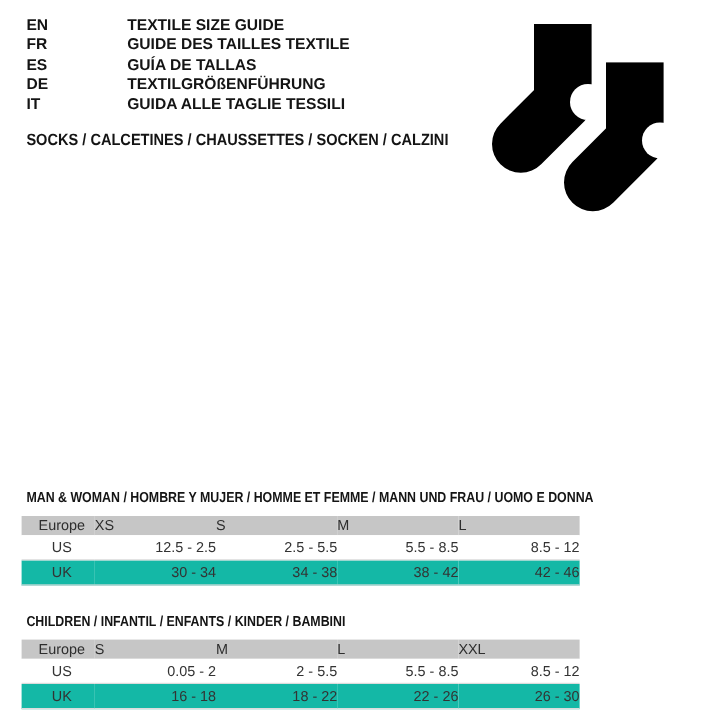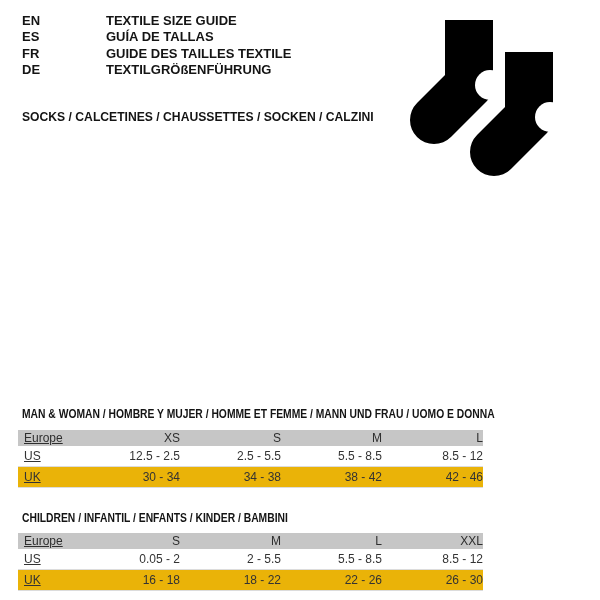--- a/index.html
+++ b/index.html
@@ -31,48 +31,52 @@
   .cond { display:inline-block; white-space:nowrap; transform:scaleX(0.86); transform-origin:0 0; }
 
   
   .size-table {
     position:absolute; left:18px; width:465px;
     border-collapse:collapse; table-layout:fixed;
     font-size:12px; color:#333333;
   }
   .size-table th {
     background:#c6c6c6; height:16px; font-weight:400; color:#2e2e2e;
-    text-align:right; padding:0; line-height:16px;
+    text-align:left; padding:0; line-height:16px;
   }
   .size-table td { height:20px; text-align:right; padding:0; line-height:20px; }
-  .size-table .first { text-align:left; padding-left:6px;text-decoration:underline; }
+  .size-table .first { text-align:center; padding-left:6px; }
   .size-table tbody tr { border-bottom:1px solid #dcdcdc; background:#ffffff; }
-  .size-table tbody tr.alt { background:#eab308; }
+  .size-table tbody tr.alt { background:#14b8a6; }
 </style>
 </head>
 <body>
 
 <div class="page">
 
   <div class="lang-list">
     <div class="lang-row">
       <span class="lang-code">EN</span>
       <span class="lang-label">TEXTILE SIZE GUIDE</span>
     </div>
     <div class="lang-row">
+      <span class="lang-code">FR</span>
+      <span class="lang-label">GUIDE DES TAILLES TEXTILE</span>
+    </div>
+    <div class="lang-row">
       <span class="lang-code">ES</span>
       <span class="lang-label">GUÍA DE TALLAS</span>
     </div>
     <div class="lang-row">
-      <span class="lang-code">FR</span>
-      <span class="lang-label">GUIDE DES TAILLES TEXTILE</span>
+      <span class="lang-code">DE</span>
+      <span class="lang-label">TEXTILGRÖßENFÜHRUNG</span>
     </div>
     <div class="lang-row">
-      <span class="lang-code">DE</span>
-      <span class="lang-label">TEXTILGRÖßENFÜHRUNG</span>
+      <span class="lang-code">IT</span>
+      <span class="lang-label">GUIDA ALLE TAGLIE TESSILI</span>
     </div>
   </div>
 
   <div class="category">SOCKS / CALCETINES / CHAUSSETTES / SOCKEN / CALZINI</div>
 
   <svg class="socks" viewBox="400 10 180 175" aria-hidden="true">
     <g>
       <rect x="445" y="20" width="48" height="66" fill="#000000"></rect>
       <line x1="470" y1="84" x2="434" y2="120" stroke="#000000" stroke-width="48" stroke-linecap="round"></line>
       <circle cx="490" cy="85" r="15" fill="#ffffff"></circle>

